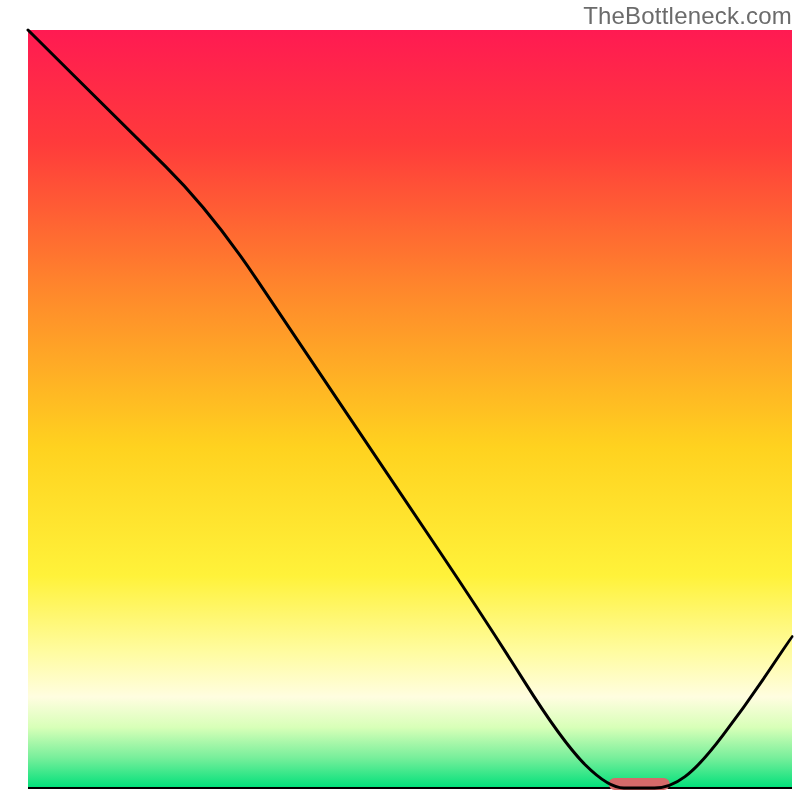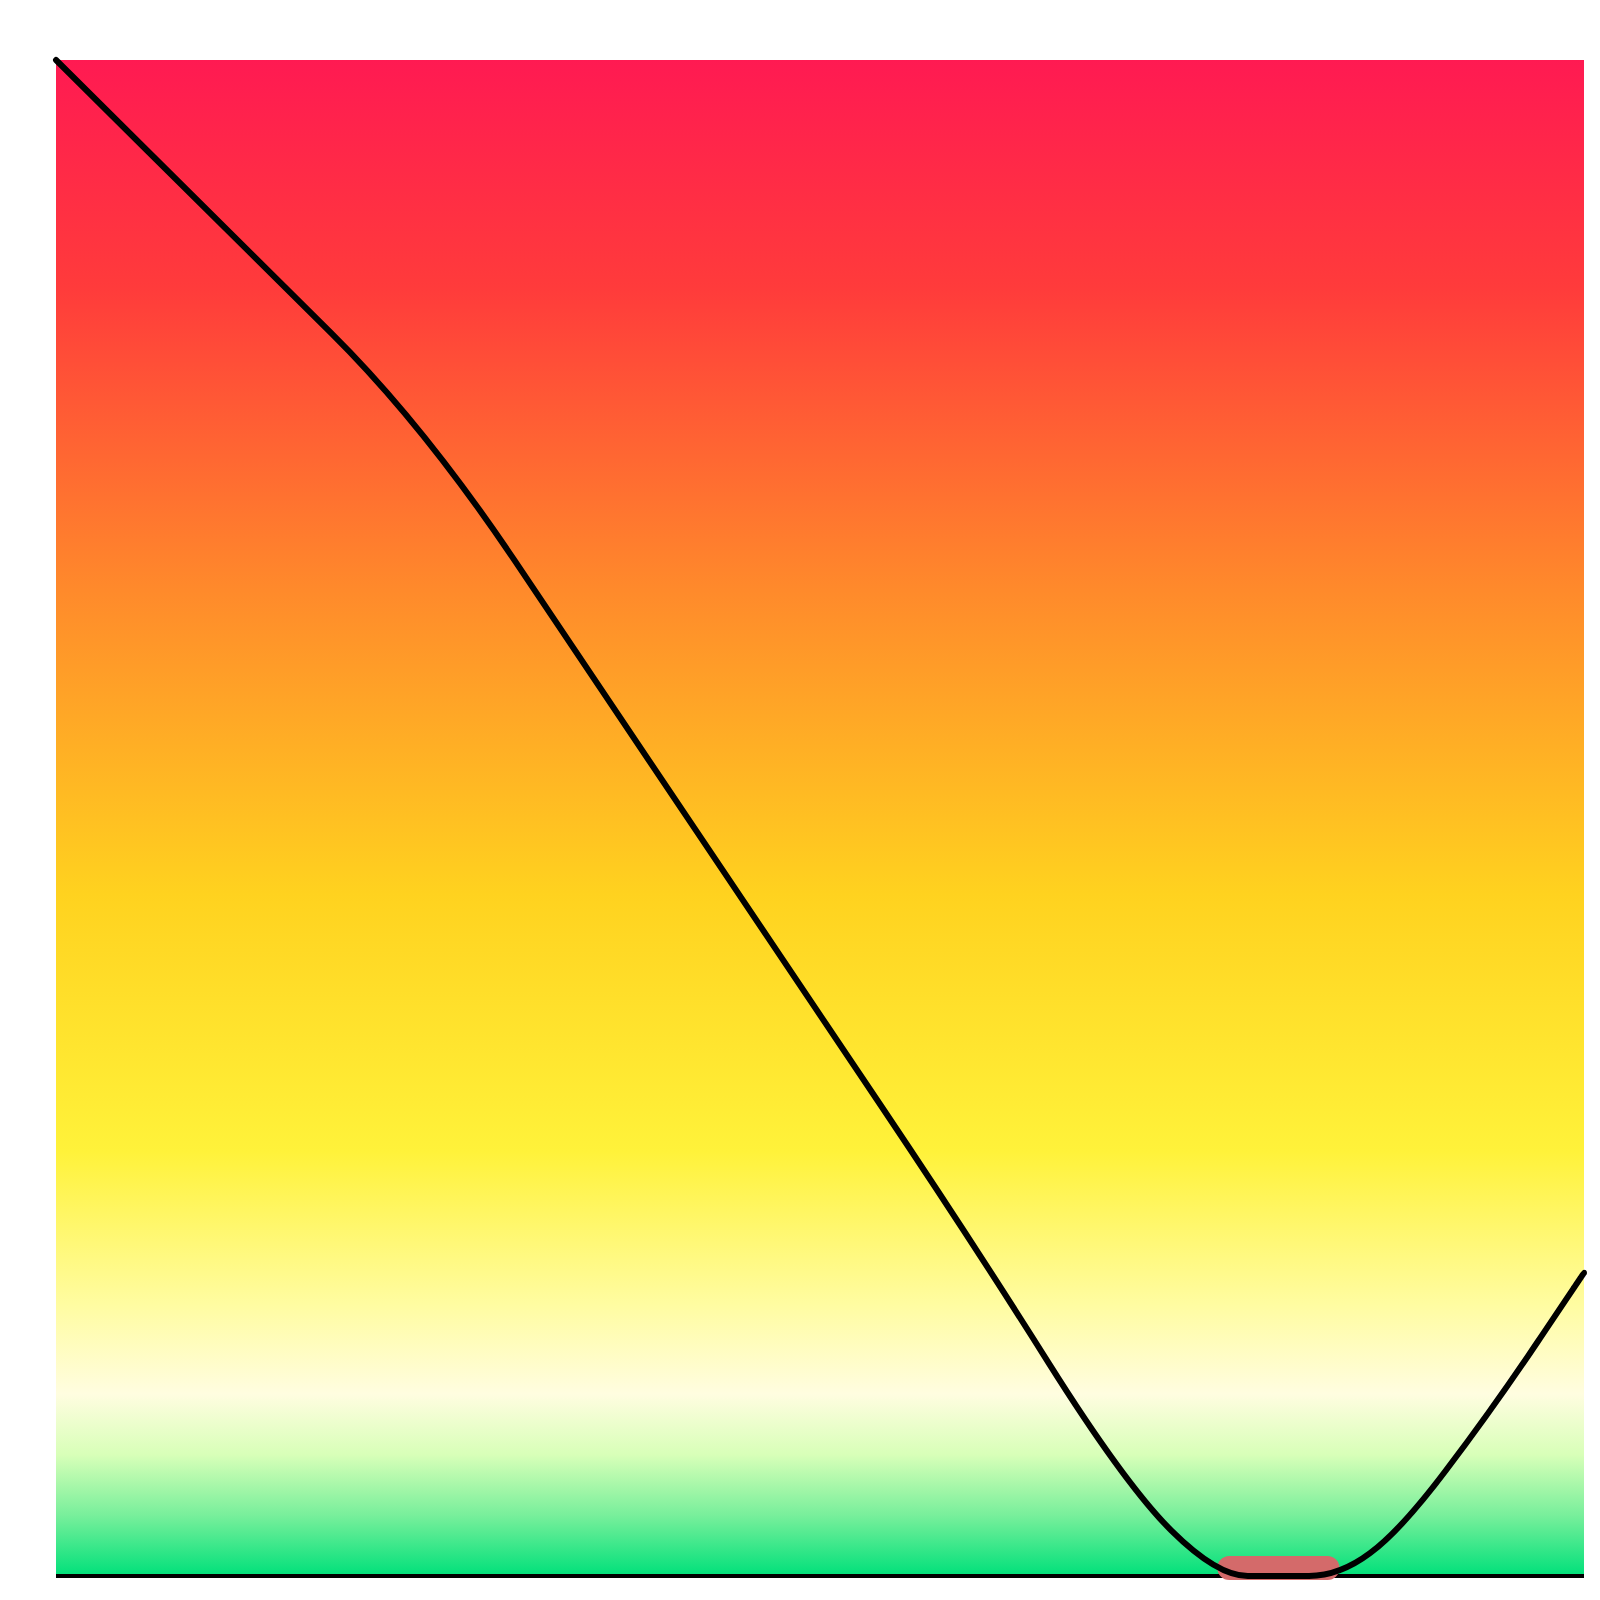--- a/index.html
+++ b/index.html
@@ -26,20 +26,21 @@
     letter-spacing: 0.2px;
   }
   svg {
     display: block;
   }
 </style>
 </head>
 <body>
 
 <div class="chart-wrap">
+  <div class="watermark">TheBottleneck.com</div>
 
   <svg width="800" height="800" viewBox="0 0 800 800">
     <defs>
       <linearGradient id="bg-grad" x1="0" y1="0" x2="0" y2="1">
 
       <stop offset="0.0%" stop-color="#ff1a52"></stop>
           <stop offset="15.0%" stop-color="#ff3b3b"></stop>
           <stop offset="35.0%" stop-color="#ff8a2b"></stop>
           <stop offset="55.0%" stop-color="#ffd21f"></stop>
           <stop offset="72.0%" stop-color="#fff23a"></stop>

